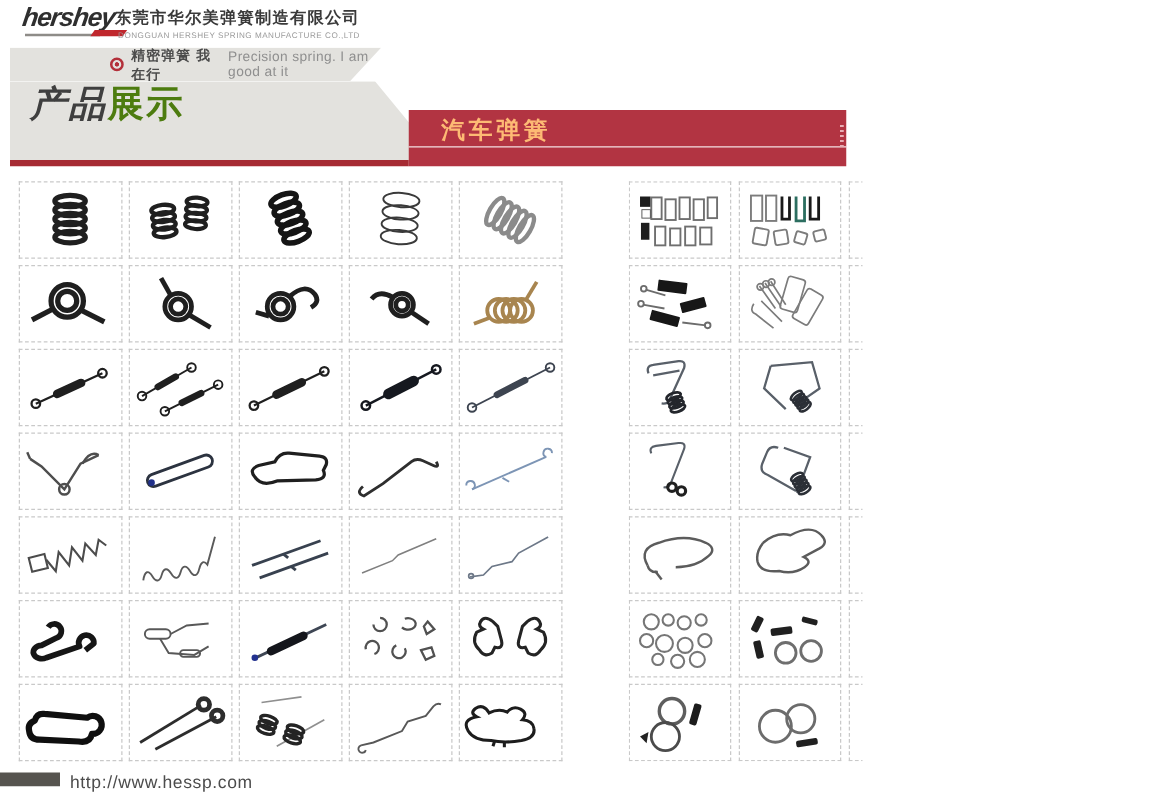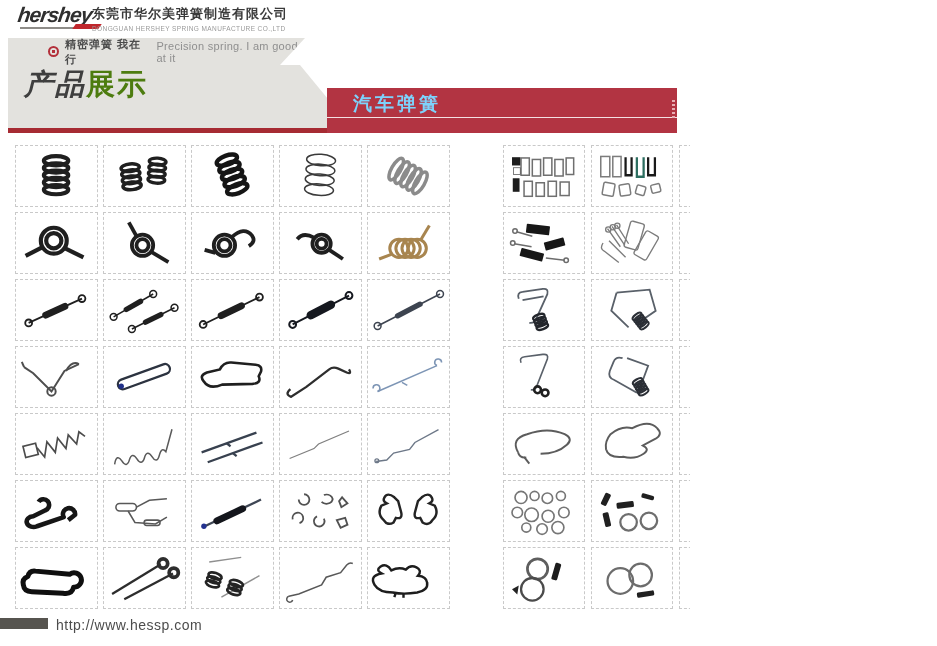--- a/index.html
+++ b/index.html
@@ -6,46 +6,46 @@
   #page{position:relative;width:937px;height:646px;background:#fff;overflow:hidden;
         font-family:"Liberation Sans",sans-serif;}
 
   
   .brand{position:absolute;left:18px;top:3px;width:90px;height:32px;}
   .brand-text{font-size:21px;font-weight:bold;font-style:italic;color:#2f2f2f;
               letter-spacing:-1px;transform:skewX(-8deg);display:inline-block;}
   .brand-underline{position:absolute;left:2px;top:24px;width:60px;height:2px;background:#8e8c88;}
   .brand-swoosh{position:absolute;left:56px;top:21px;width:26px;height:5px;background:#c0272d;
                 transform:skewX(-35deg);}
-  .company{position:absolute;left:92px;top:5px;}
+  .company{position:absolute;left:92px;top:5px;text-align:right;}
   .company-cn{font-size:13px;font-weight:bold;color:#3a3a3a;letter-spacing:1px;}
   .company-en{font-size:6.5px;color:#9a9a9a;letter-spacing:.4px;margin-top:2px;}
 
   
   .slogan-band{position:absolute;left:8px;top:38px;width:302px;height:27px;background:#e3e2de;
                clip-path:polygon(0 0,297px 0,272px 27px,0 27px);
-               display:flex;align-items:center;padding-left:40px;box-sizing:border-box;}
+               display:flex;align-items:center;padding-left:80px;box-sizing:border-box;}
   .bullet{width:7px;height:7px;border:2px solid #b3303a;border-radius:50%;
           background:radial-gradient(circle,#b3303a 0 1.5px,transparent 2px);margin-right:6px;flex:none;}
   .slogan-cn{font-size:11px;font-weight:bold;color:#4b4b4b;letter-spacing:1px;}
   .slogan-en{font-size:11px;color:#8f8f8f;margin-left:9px;letter-spacing:.3px;}
 
   
   .panel{position:absolute;left:8px;top:65px;width:320px;height:63px;background:#e3e2de;
          clip-path:polygon(0 0,292px 0,320px 34px,320px 63px,0 63px);
          padding:4px 0 0 16px;box-sizing:border-box;}
   .panel-title{font-size:29px;font-weight:800;letter-spacing:2px;line-height:1.05;}
   .panel-title .t1{color:#3f3f3f;font-style:italic;}
   .panel-title .t2{color:#4d7c0f;}
   .panel-sub{font-size:16px;color:#707070;margin-top:-2px;letter-spacing:.5px;}
   .panel-redline{position:absolute;left:8px;top:128px;width:319px;height:5px;background:#a62b33;}
 
   
   .band{position:absolute;left:327px;top:88px;width:350px;height:45px;background:#b23442;}
-  .band-cn{position:absolute;left:26px;top:3px;font-size:19px;font-weight:bold;color:#7dd3fc;
+  .band-cn{position:absolute;left:26px;top:3px;font-size:19px;font-weight:bold;color:#fdba74;
            letter-spacing:3px;}
   .band-divider{position:absolute;left:0;right:0;top:29px;height:1px;background:rgba(255,255,255,.85);}
   .band-en{position:absolute;left:5px;top:46px;font-size:16px;color:#fff;letter-spacing:.5px;}
   .band-side-marks{position:absolute;right:2px;top:12px;width:3px;height:18px;
       background:repeating-linear-gradient(#e8aeb4 0 2px,transparent 2px 4px);}
 
   
   .grid{position:absolute;display:grid;}
   #left-grid{left:15px;top:145px;grid-template-columns:repeat(5,83px);
              grid-auto-rows:62px;gap:5px;}

